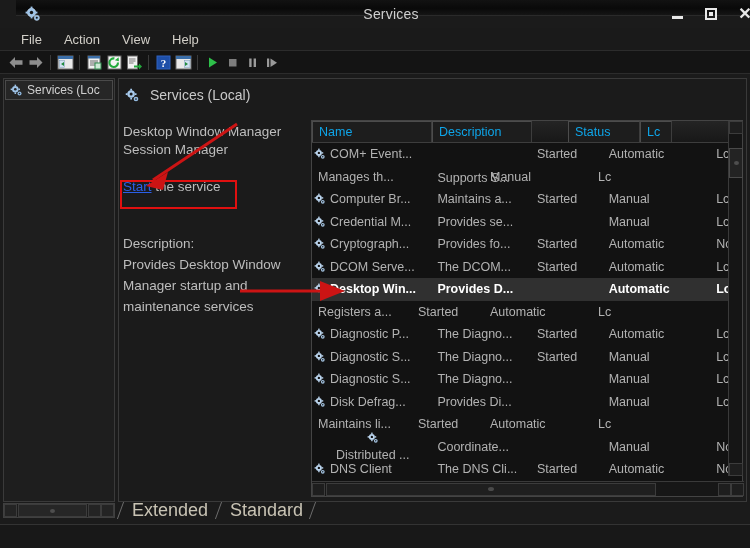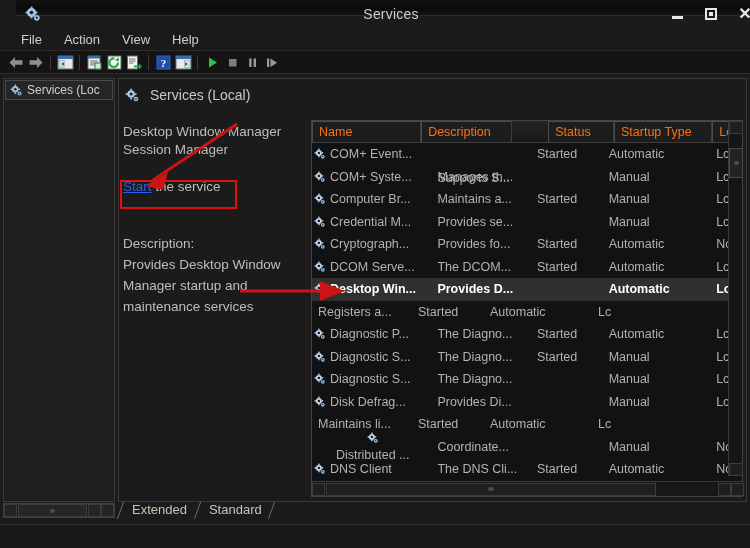--- a/index.html
+++ b/index.html
@@ -101,21 +101,21 @@
     position:absolute; left:192px; top:41px; width:432px; height:377px;
     background:#121212; border:1px solid #444;
   }
   .lv-head{
     display:flex; height:22px;
     background:linear-gradient(to bottom,#242424,#181818);
     border-bottom:1px solid #3d3d3d;
   }
   .lv-head .hc{
     display:flex; align-items:center; padding-left:6px;
-    color:#f97316; font-size:12.5px;
+    color:#0ea5e9; font-size:12.5px;
     border-right:1px solid #3d3d3d;
     border-top:1px solid #4c4c4c; border-left:1px solid #4c4c4c;
     background:#1d1d1d; white-space:nowrap; overflow:hidden;
   }
   .lv-rows{ position:relative; height:332px; overflow:hidden; }
   .lv-row{ display:flex; height:22.5px; align-items:center; }
   .lv-row.sel{ background:#303030; }
   .lv-row.sel .cell{ color:#ffffff; font-weight:bold; }
   .cell{ color:#b2b2b2; font-size:12.5px; white-space:nowrap; overflow:hidden; padding-left:6px; }
   .cell.name{ display:flex; align-items:center; gap:4px; padding-left:2px; }
@@ -149,21 +149,21 @@
   .hsb-dot{ width:6px; height:4px; background:#4a4a4a; border-radius:50%; }
 
   
   .tabs{
     position:absolute; left:118px; top:501px; width:629px; height:22px;
     border-top:1px solid #3a3a3a; background:#1b1b1b;
     display:flex; align-items:flex-end; padding-left:2px;
   }
   .tab{
     position:relative; height:23px; line-height:20px;
-    color:#c8c3b4; font-size:13px; padding:0 10px 0 12px;
+    color:#c8c3b4; font-size:18px; padding:0 10px 0 12px;
   }
   .tab::before{
     content:""; position:absolute; left:0; top:2px; width:1px; height:17px;
     background:#6d6d6d; transform:skewX(-20deg);
   }
   .tab.last::after{
     content:""; position:absolute; right:0; top:2px; width:1px; height:17px;
     background:#6d6d6d; transform:skewX(-20deg);
   }
 
@@ -376,21 +376,20 @@
       <div class="desc-body">Provides Desktop Window</div>
       <div class="desc-body">Manager startup and</div>
       <div class="desc-body">maintenance services</div>
     </div>
 
     <div class="listview">
       <div class="lv-head" id="lvhead">
           <div class="hc" style="width: 120px;">Name</div>
           <div class="hc" style="width: 100px;">Description</div>
           <div class="hc" style="width: 72px; margin-left: 36px;">Status</div>
-          <div class="hc" style="width: 108px;">Startup Type</div>
           <div class="hc" style="width: 32px;">Lc</div>
         </div>
       <div class="lv-rows" id="lvrows">
           <div class="lv-row">
             <div class="cell name" style="width: 120px;">
               <svg width="12" height="12" viewBox="0 0 16 16">
                 <circle cx="6.5" cy="6.5" r="4" fill="#bcd6ef"></circle>
                 <circle cx="6.5" cy="6.5" r="1.6" fill="#121212"></circle>
                 <g fill="#bcd6ef">
                   <rect x="5.6" y="0.8" width="1.9" height="2"></rect>
@@ -402,35 +401,20 @@
                 <circle cx="11.7" cy="11.7" r="0.9" fill="#121212"></circle>
               </svg>
               <span>COM+ Event...</span>
             </div>
             <div class="cell" style="width: 100px; margin-top: 48px;">Supports S...</div>
             <div class="cell" style="width: 72px;">Started</div>
             <div class="cell" style="width: 108px;">Automatic</div>
             <div class="cell" style="width: 32px;">Lc</div>
           </div>
           <div class="lv-row">
-            <div class="cell name" style="width: 120px;">
-              <svg width="12" height="12" viewBox="0 0 16 16">
-                <circle cx="6.5" cy="6.5" r="4" fill="#bcd6ef"></circle>
-                <circle cx="6.5" cy="6.5" r="1.6" fill="#121212"></circle>
-                <g fill="#bcd6ef">
-                  <rect x="5.6" y="0.8" width="1.9" height="2"></rect>
-                  <rect x="5.6" y="10.3" width="1.9" height="2"></rect>
-                  <rect x="0.8" y="5.6" width="2" height="1.9"></rect>
-                  <rect x="10.3" y="5.6" width="2" height="1.9"></rect>
-                </g>
-                <circle cx="11.7" cy="11.7" r="2.5" fill="#a6c6e4"></circle>
-                <circle cx="11.7" cy="11.7" r="0.9" fill="#121212"></circle>
-              </svg>
-              <span>COM+ Syste...</span>
-            </div>
             <div class="cell" style="width: 100px;">Manages th...</div>
             <div class="cell" style="width: 72px;"></div>
             <div class="cell" style="width: 108px;">Manual</div>
             <div class="cell" style="width: 32px;">Lc</div>
           </div>
           <div class="lv-row">
             <div class="cell name" style="width: 120px;">
               <svg width="12" height="12" viewBox="0 0 16 16">
                 <circle cx="6.5" cy="6.5" r="4" fill="#bcd6ef"></circle>
                 <circle cx="6.5" cy="6.5" r="1.6" fill="#121212"></circle>

